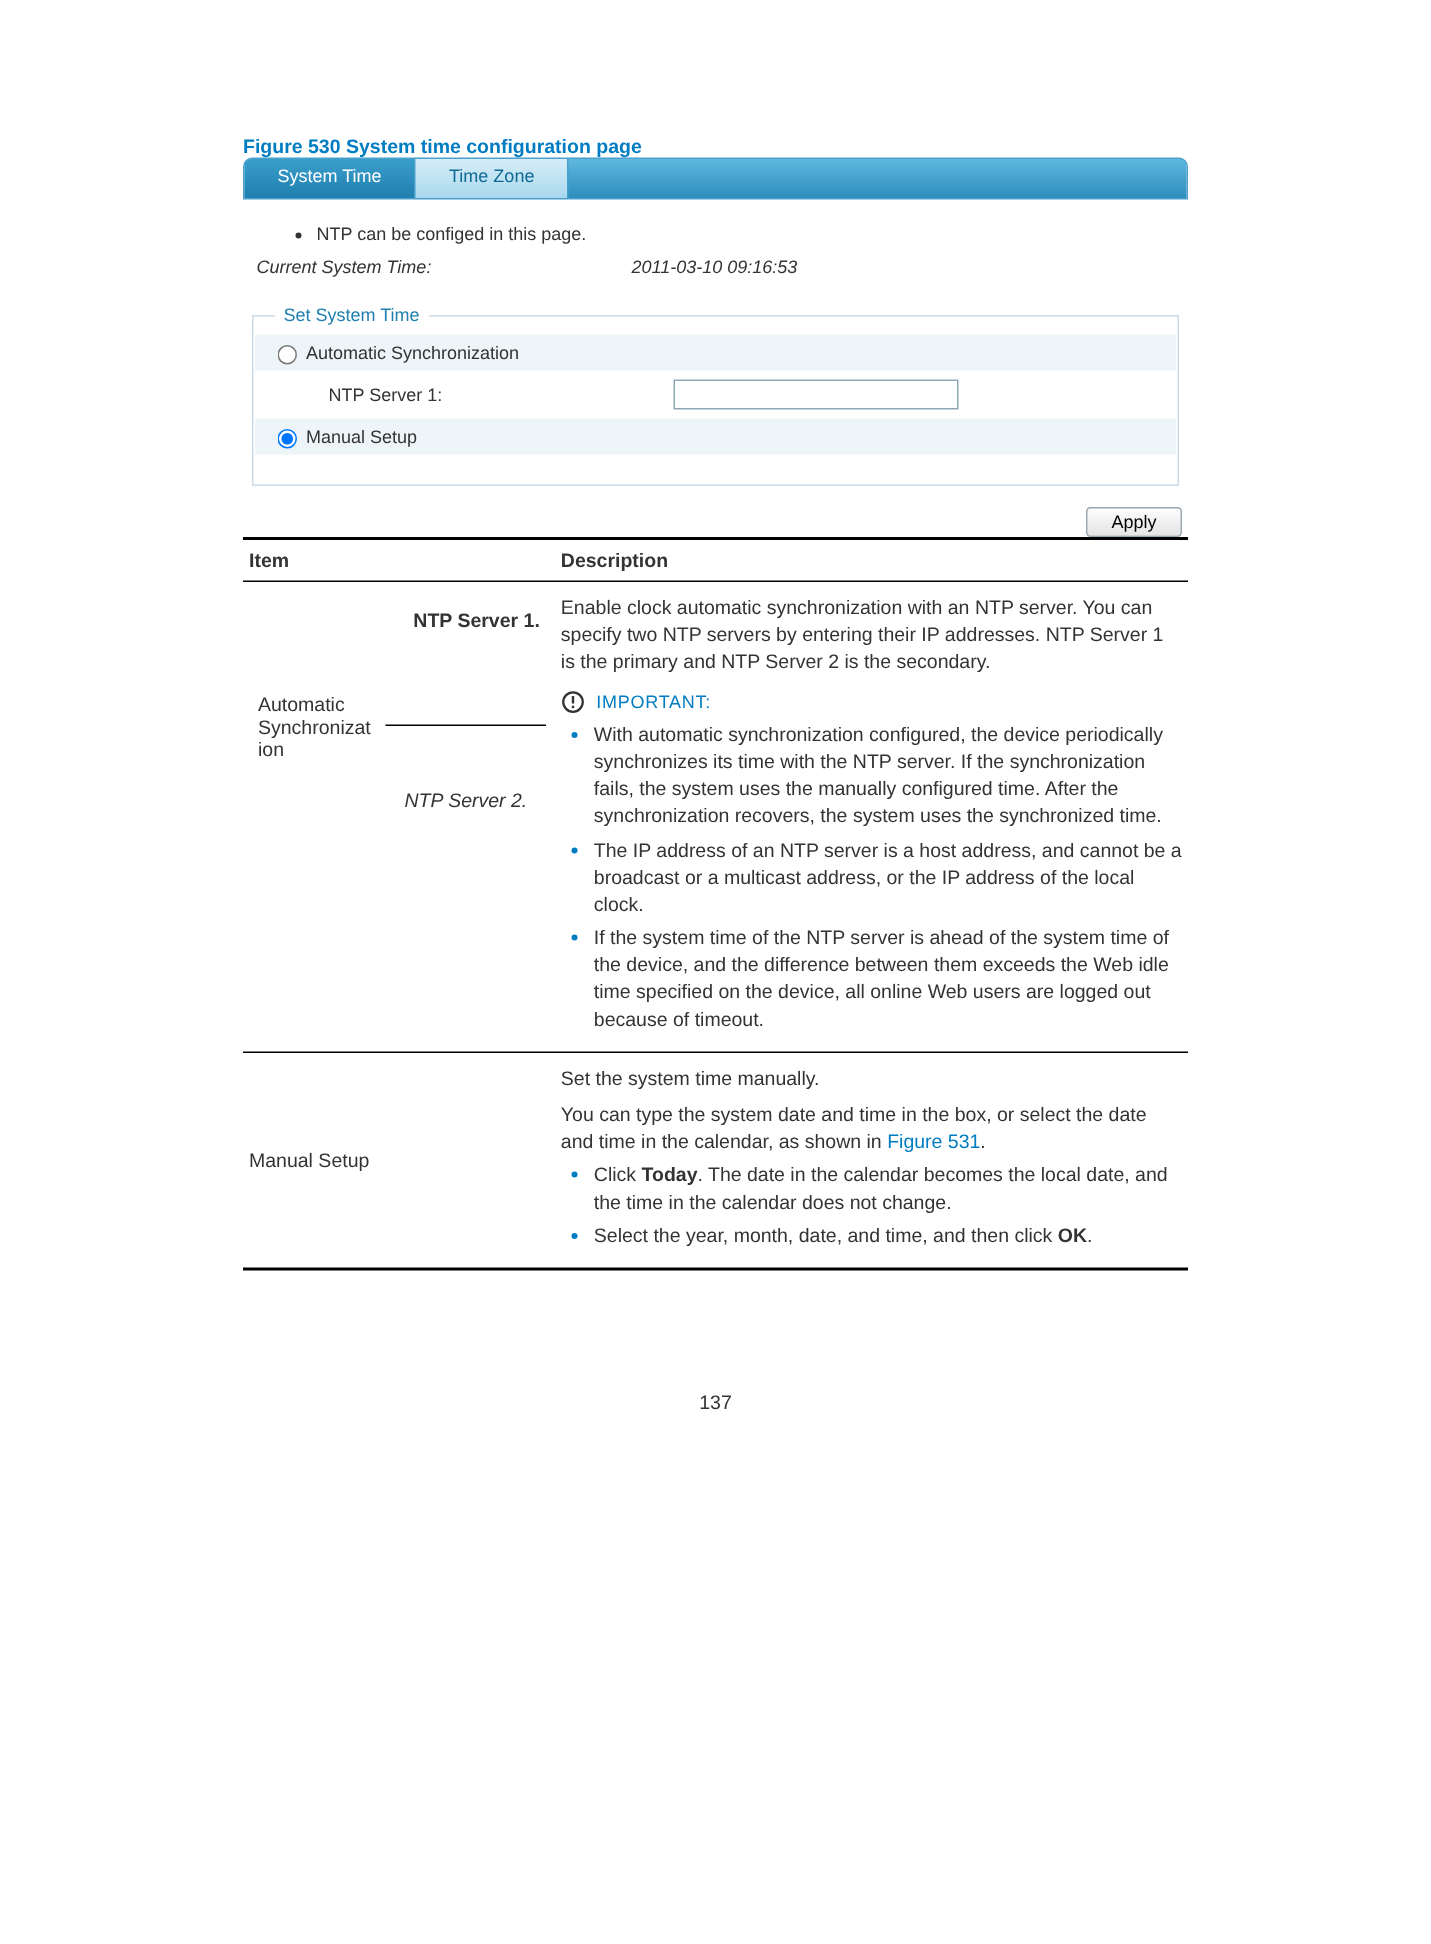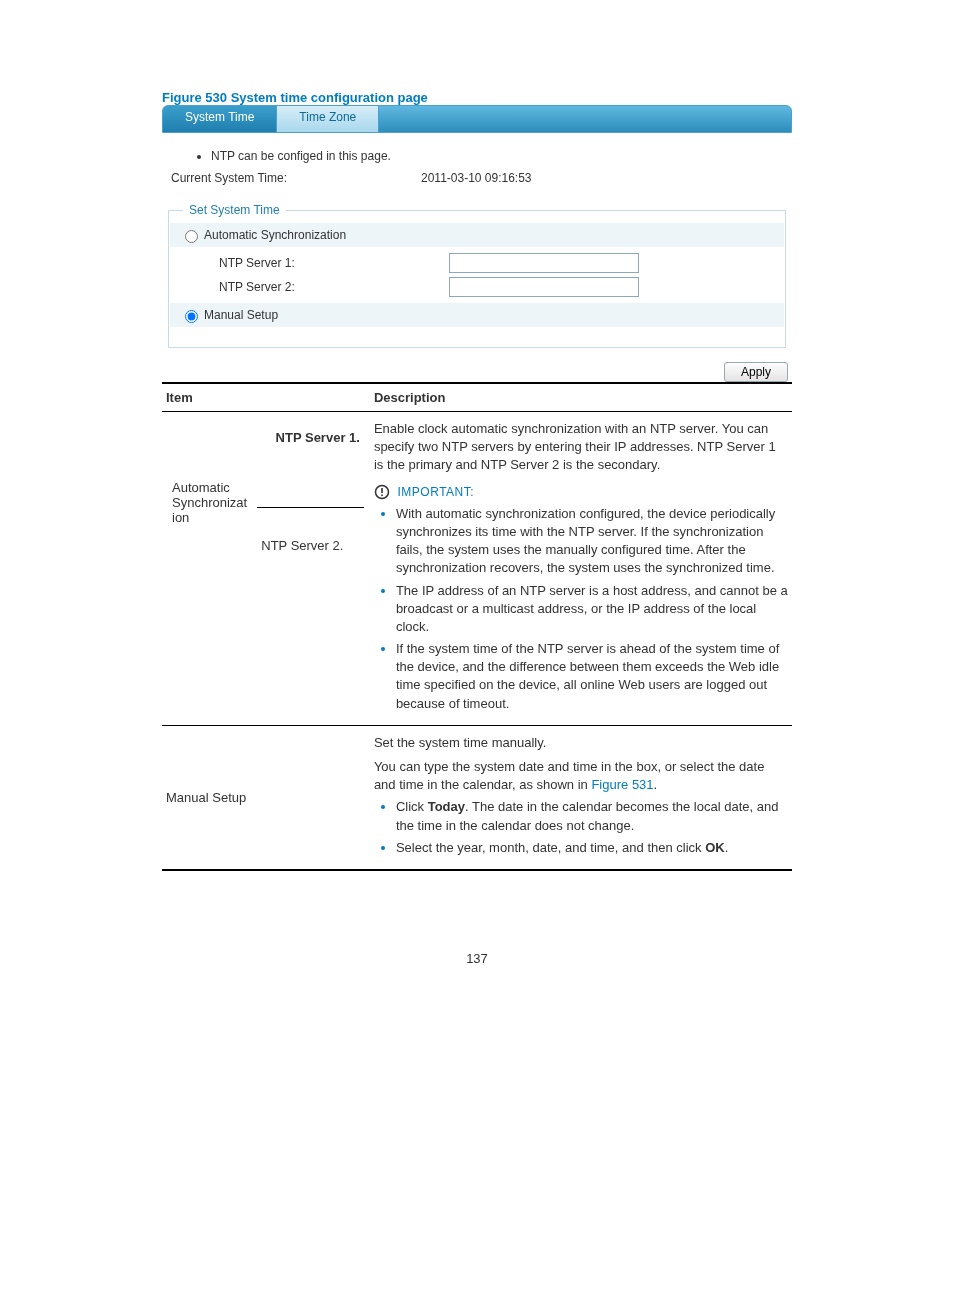--- a/index.html
+++ b/index.html
@@ -48,21 +48,21 @@
     background: linear-gradient(#3a9ecb,#1f7fae);
     color: #fff;
   }
   .tab-rest { flex: 1; }
   
   .panel-body {
     padding: 10px 4px 0 4px;
   }
   ul.note { margin: 6px 0 8px 45px; padding: 0; }
   ul.note li { font-size: 12px; color:#333; }
-  .row { display: flex; margin: 4px 0; align-items: center;}
+  .row { display: flex; margin: 4px 0; align-items: center; font-style: italic;}
   .row .lab { width: 250px; padding-left: 5px; font-size: 12px;}
   .row .val { flex: 1; font-size: 12px; }
   fieldset {
     border: 1px solid #c8dce8;
     margin-top: 18px;
     padding: 6px 0 14px 0;
   }
   fieldset legend {
     color: #1f7fae;
     font-size: 12px;
@@ -173,24 +173,20 @@
       <legend>Set System Time</legend>
 
       <div class="opt-row">
         <input type="radio" name="mode" style="">
         <span>Automatic Synchronization</span>
       </div>
       <div class="sub-row">
         <div class="slab">NTP Server 1:</div>
         <input type="text" value="" style="">
       </div>
-      <div class="sub-row">
-        <div class="slab">NTP Server 2:</div>
-        <input type="text" value="" style="">
-      </div>
 
       <div class="opt-row" style="margin-top:6px;">
         <input type="radio" name="mode" checked="" style="">
         <span>Manual Setup</span>
       </div>
     </fieldset>
 
     <div class="apply-wrap">
       <button class="apply-btn">Apply</button>
     </div>
@@ -206,21 +202,21 @@
 
     <tr>
       <td>
         <table class="inner">
           <tbody>
                 <tr>
             <td rowspan="2" style="width:45%; vertical-align:middle;">Automatic Synchronizat ion</td>
             <td style="text-align:right; vertical-align:middle; padding-bottom:60px;font-weight:bold;">NTP Server 1.</td>
           </tr>
           <tr>
-            <td style="text-align:left; vertical-align:middle; border-top:1px solid #000 !important; padding-top:30px; padding-bottom:30px;">NTP Server 2.</td>
+            <td style="text-align:center; vertical-align:middle; border-top:1px solid #000 !important; padding-top:42px; padding-bottom:30px;font-style:italic;">NTP Server 2.</td>
           </tr>
         </tbody>
             </table>
       </td>
       <td class="desc">
         <div>Enable clock automatic synchronization with an NTP server. You can specify two NTP servers by entering their IP addresses. NTP Server 1 is the primary and NTP Server 2 is the secondary.</div>
         <div style="margin-top:8px;">
           <span class="important-icon">
             <svg viewBox="0 0 16 16" width="16" height="16">
               <circle cx="8" cy="8" r="6.5" fill="none" stroke="#333" stroke-width="1.5"></circle>

